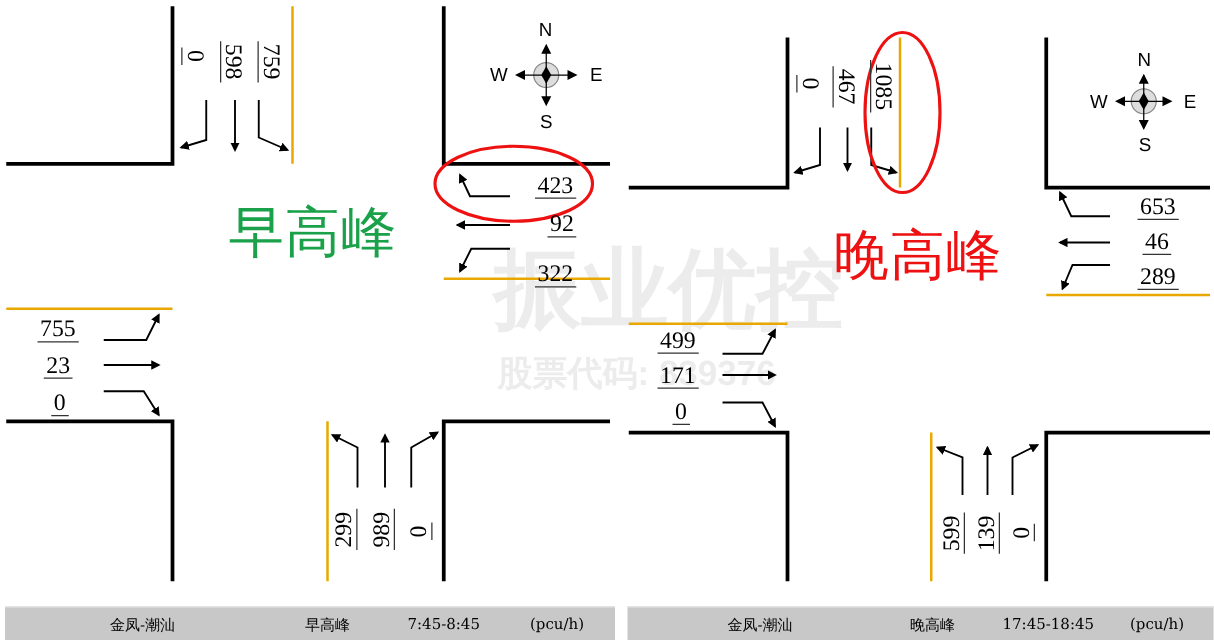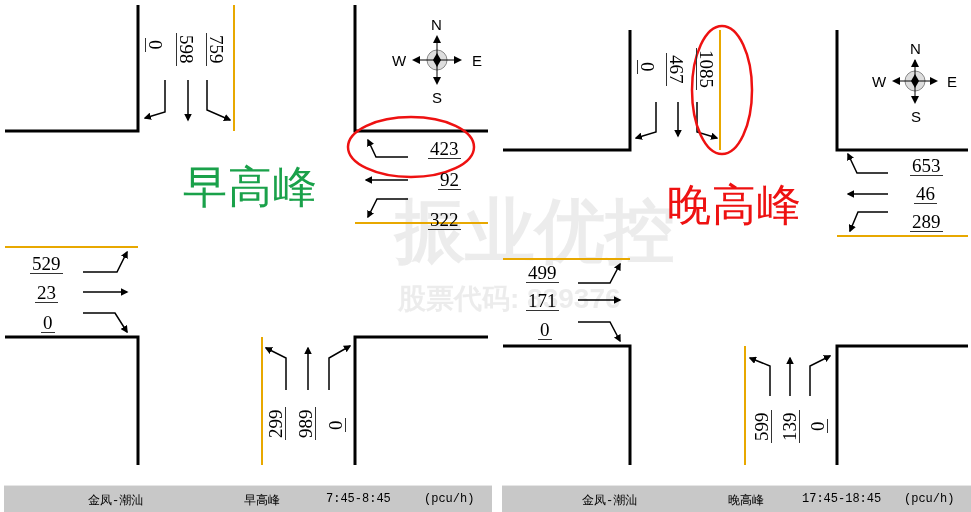--- a/index.html
+++ b/index.html
@@ -7,21 +7,21 @@
   .panel{position:absolute;top:0;height:512px;}
   #p-am{left:0;width:490px;}
   #p-pm{left:500px;width:471px;}
   svg{position:absolute;left:0;top:0;}
   .num{position:absolute;font-size:19px;color:#000;line-height:1;white-space:nowrap;border-bottom:1.3px solid #333;padding:0 2px;}
   .rot-cw{transform:rotate(90deg);transform-origin:left top;}
   .rot-ccw{transform:rotate(-90deg);transform-origin:left top;}
   .peak{position:absolute;font-family:"DejaVu Sans",sans-serif;font-size:44px;line-height:1;letter-spacing:1px;}
   .compass-lbl{position:absolute;font-family:"Liberation Sans",sans-serif;font-size:15px;color:#000;}
   .footer{position:absolute;top:485px;height:27px;background:#c8c8c8;border-top:1px solid #e6e6e6;font-family:"DejaVu Serif",serif;font-size:12px;color:#000;}
-  .footer span{position:absolute;top:6px;white-space:nowrap;font-family:Liberation Mono, monospace;}
+  .footer span{position:absolute;top:6px;white-space:nowrap;}
   .wm{position:absolute;color:rgba(200,200,200,0.35);font-family:Liberation Sans, sans-serif;font-weight:bold;white-space:nowrap;pointer-events:none;}
 </style>
 </head>
 <body>
 
 <div class="wm" style="left:395px;top:185px;font-size:70px;">振业优控</div>
 <div class="wm" style="left:398px;top:280px;font-size:28px;">股票代码: 839376</div>
 
 <div class="panel" id="p-am">
   <svg width="490" height="512">
@@ -76,21 +76,21 @@
   <div class="peak" style="left:183px;top:165px;color:#1aa14a;">早高峰</div>
 
   <span class="num rot-cw" style="left:165px;top:38px;">0</span>
   <span class="num rot-cw" style="left:196px;top:33px;">598</span>
   <span class="num rot-cw" style="left:226px;top:33px;">759</span>
 
   <span class="num" style="left:428px;top:139px;">423</span>
   <span class="num" style="left:438px;top:170px;">92</span>
   <span class="num" style="left:428px;top:199px;margin-top:11px;">322</span>
 
-  <span class="num" style="left:30px;top:254px;">529</span>
+  <span class="num" style="left:30px;top:254px;">755</span>
   <span class="num" style="left:35px;top:283px;">23</span>
   <span class="num" style="left:41px;top:313px;">0</span>
 
   <span class="num rot-ccw" style="left:266px;top:440px;">299</span>
   <span class="num rot-ccw" style="left:296px;top:440px;">989</span>
   <span class="num rot-ccw" style="left:326px;top:432px;">0</span>
 
   <div class="footer" style="left:4px;width:488px;">
     <span style="left:84px;">金凤-潮汕</span>
     <span style="left:240px;">早高峰</span>

